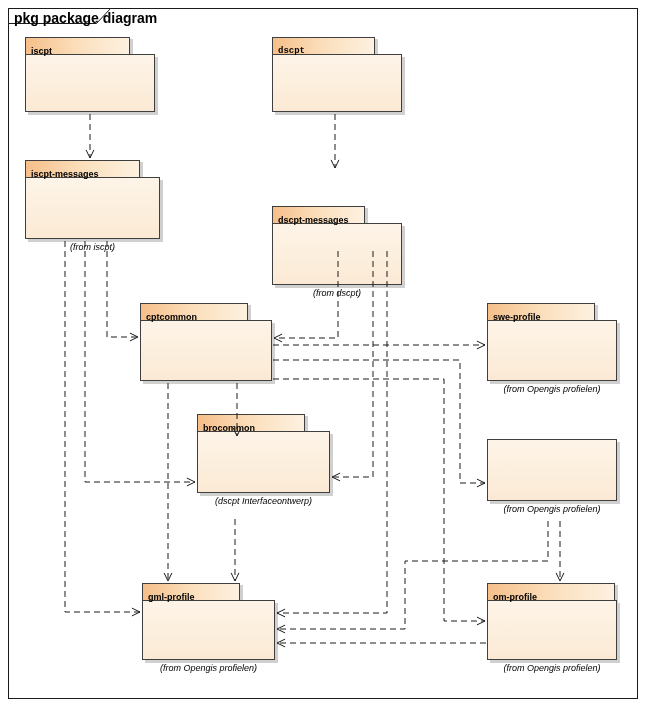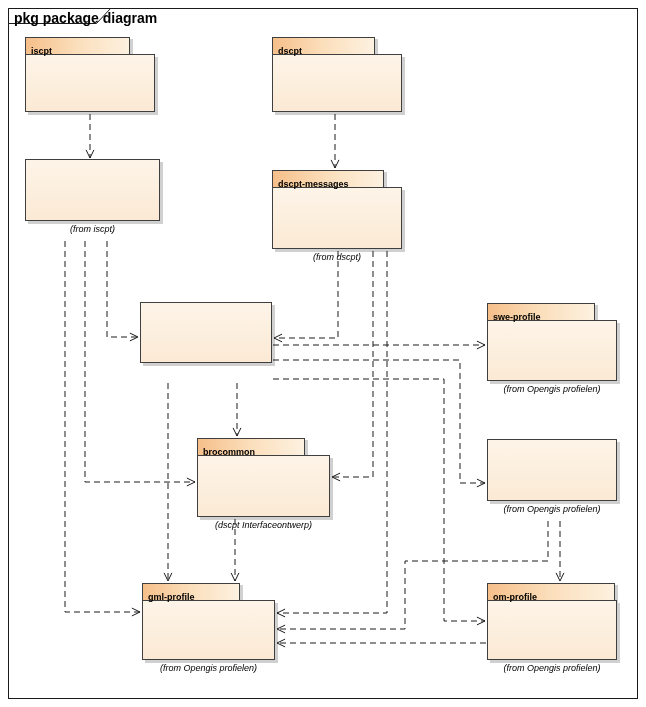--- a/index.html
+++ b/index.html
@@ -44,49 +44,51 @@
   <polygon class="frame-tab" points="8.5,8.5 110.5,8.5 96.5,23.5 8.5,23.5"></polygon>
 </svg>
 <div class="frame-label">pkg package diagram</div>
 
 <div class="pkg" style="left:25px;top:37px;">
   <div class="tab" style="width:105px;"><span class="pname">iscpt</span></div>
   <div class="pbody" style="width:130px;height:58px;"></div>
   <div class="from" style="width:130px;"></div>
 </div>
 
-<div class="pkg" style="left:272px;top:37px;">
+<div class="pkg" style="left:272px;top:37px;font-family:Liberation Mono, monospace;">
   <div class="tab" style="width:103px;"><span class="pname">dscpt</span></div>
   <div class="pbody" style="width:130px;height:58px;"></div>
   <div class="from" style="width:130px;"></div>
 </div>
 
 <div class="pkg" style="left:25px;top:160px;">
+  <div class="tab" style="width:115px;"><span class="pname">iscpt-messages</span></div>
   <div class="pbody" style="width:135px;height:62px;"></div>
   <div class="from" style="width:135px;">(from iscpt)</div>
 </div>
 
 <div class="pkg" style="left:272px;top:170px;">
-  <div class="tab" style="width:112px;"><span class="pname">dscpt-messages</span></div>
+  <div class="tab" style="width:93px;margin-top:36px;"><span class="pname">dscpt-messages</span></div>
   <div class="pbody" style="width:130px;height:62px;"></div>
   <div class="from" style="width:130px;">(from dscpt)</div>
 </div>
 
 <div class="pkg" style="left:140px;top:303px;">
+  <div class="tab" style="width:108px;"><span class="pname">cptcommon</span></div>
   <div class="pbody" style="width:132px;height:61px;"></div>
   <div class="from" style="width:132px;"></div>
 </div>
 
 <div class="pkg" style="left:487px;top:303px;">
   <div class="tab" style="width:108px;"><span class="pname">swe-profile</span></div>
   <div class="pbody" style="width:130px;height:61px;"></div>
   <div class="from" style="width:130px;">(from Opengis profielen)</div>
 </div>
 
-<div class="pkg" style="left:197px;top:438px;">
+<div class="pkg" style="left:197px;top:414px;">
   <div class="tab" style="width:108px;"><span class="pname">brocommon</span></div>
   <div class="pbody" style="width:133px;height:62px;"></div>
   <div class="from" style="width:133px;">(dscpt Interfaceontwerp)</div>
 </div>
 
 <div class="pkg" style="left:487px;top:440px;">
   <div class="pbody" style="width:130px;height:62px;"></div>
   <div class="from" style="width:130px;">(from Opengis profielen)</div>
 </div>
 

